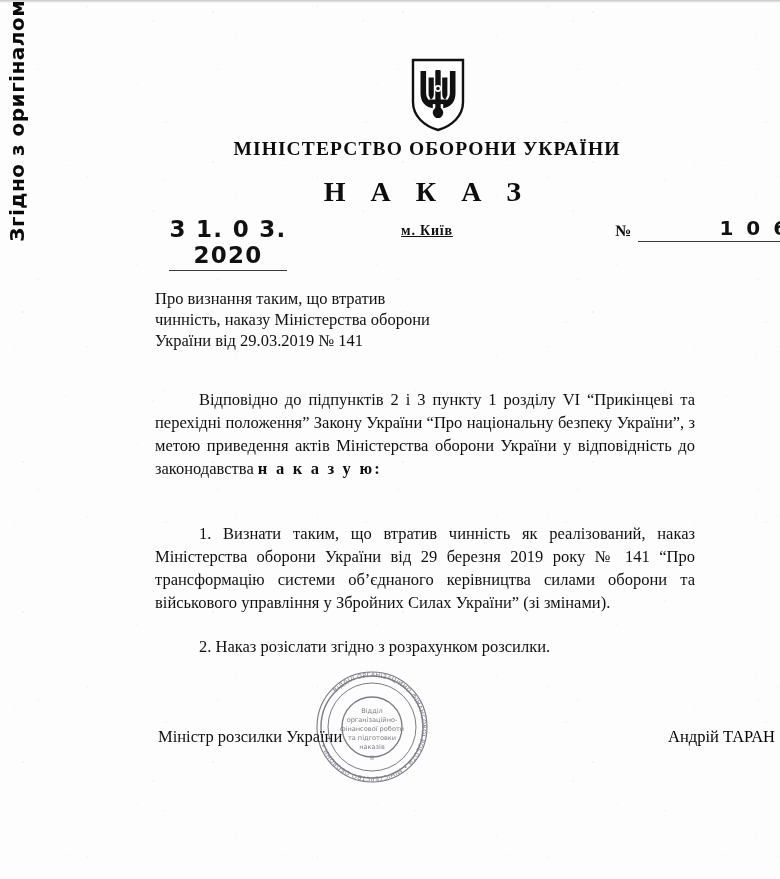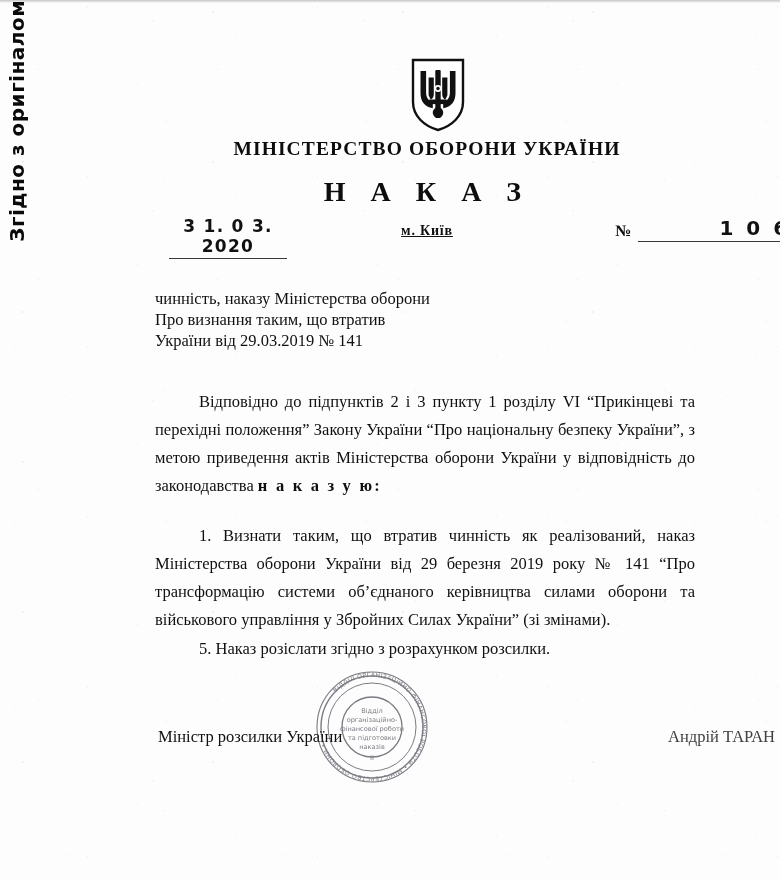--- a/index.html
+++ b/index.html
@@ -129,21 +129,21 @@
   .meta-date {
     position: absolute;
     left: 132px;
     top: 0;
     width: 118px;
     text-align: center;
   }
   .meta-date .stamp-val {
     font-family: "DejaVu Sans", sans-serif;
     font-weight: 700;
-    font-size: 17px;
+    font-size: 23px;
     letter-spacing: 1.3px;
     color: #111;
     display: block;
     padding-bottom: 2px;
   }
   .rule {
     border-bottom: 1.6px solid #2a2a2a;
     width: 100%;
     height: 0;
   }
@@ -204,21 +204,21 @@
     line-height: 21px;
     color: #101010;
   }
 
   
   .para {
     position: absolute;
     left: 118px;
     width: 540px;
     font-size: 16.5px;
-    line-height: 28px;
+    line-height: 23px;
     text-align: justify;
     color: #101010;
   }
   .para.p-preamble { top: 388px; }
   .para.p-item1    { top: 522px; }
   .para.p-item2    { top: 635px; text-align: left; }
 
   .indent { display: inline-block; width: 44px; }
   .spaced-bold {
     font-weight: 700;
@@ -239,21 +239,21 @@
     top: 0;
     font-size: 16.5px;
     color: #101010;
     white-space: nowrap;
   }
   .sign-name {
     position: absolute;
     right: 42px;
     top: 0;
     font-size: 16.5px;
-    color: #404040;
+    color: #000000;
     white-space: nowrap;
     text-align: center;
   }
 
   
   .stamp {
     position: absolute;
     left: 276px;
     top: 668px;
     width: 118px;
@@ -322,35 +322,35 @@
         <span class="no-sign">№</span>
         <div class="num-wrap">
           <span class="stamp-val">1 0 6</span>
           <div class="rule dotty"></div>
         </div>
       </div>
 
     </div>
 
     <div class="subject">
+      <div>Про визнання таким, що втратив</div>
       <div>чинність, наказу Міністерства оборони</div>
-      <div>Про визнання таким, що втратив</div>
       <div>України від 29.03.2019 № 141</div>
     </div>
 
     <div class="para p-preamble">
       <span class="indent"></span><span>Відповідно до підпунктів 2 і 3 пункту 1 розділу VI “Прикінцеві та перехідні положення” Закону України “Про національну безпеку України”, з метою приведення актів Міністерства оборони України у відповідність до законодавства </span><span class="spaced-bold">н а к а з у ю:</span>
     </div>
 
     <div class="para p-item1">
       <span class="indent"></span><span>1. Визнати таким, що втратив чинність як реалізований, наказ Міністерства оборони України від 29 березня 2019 року № 141 “Про трансформацію системи об’єднаного керівництва силами оборони та військового управління у Збройних Силах України” (зі змінами).</span>
     </div>
 
     <div class="para p-item2">
-      <span class="indent"></span><span>5. Наказ розіслати згідно з розрахунком розсилки.</span>
+      <span class="indent"></span><span>2. Наказ розіслати згідно з розрахунком розсилки.</span>
     </div>
 
     <div class="sign-row">
       <span class="sign-title">Міністр розсилки України</span>
       <span class="sign-name">Андрій ТАРАН</span>
     </div>
 
     <div class="stamp">
       <svg viewBox="0 0 118 118" xmlns="http://www.w3.org/2000/svg" aria-hidden="true">
         <defs>

